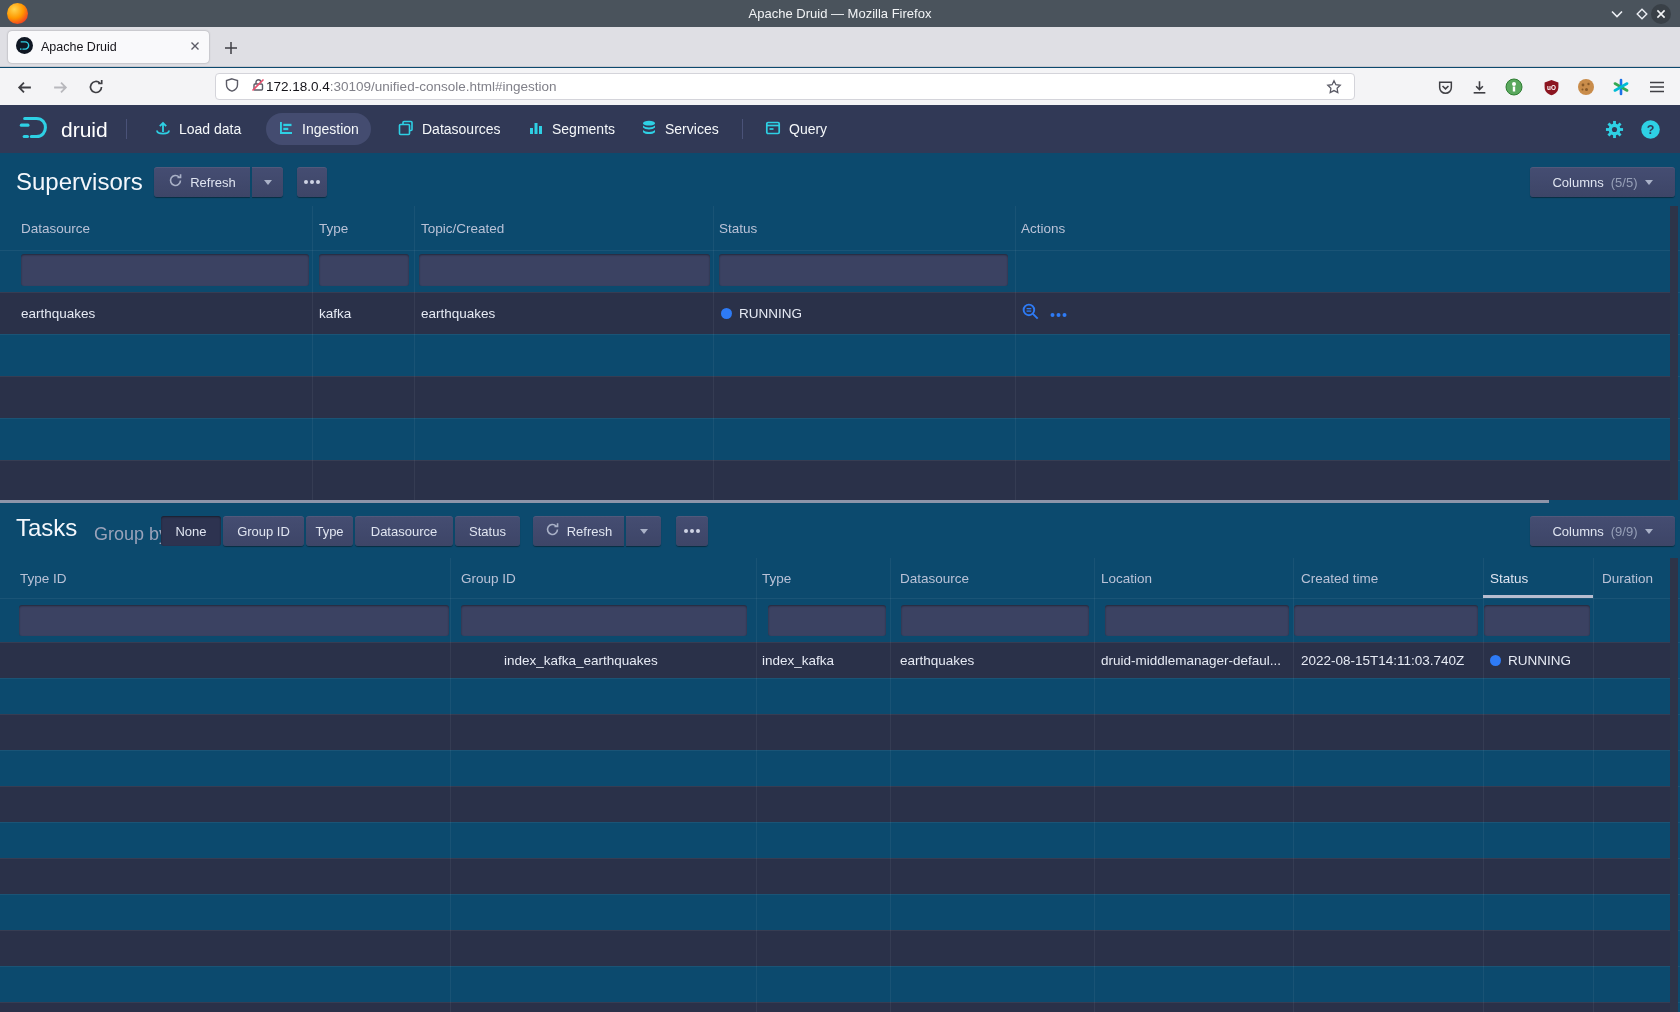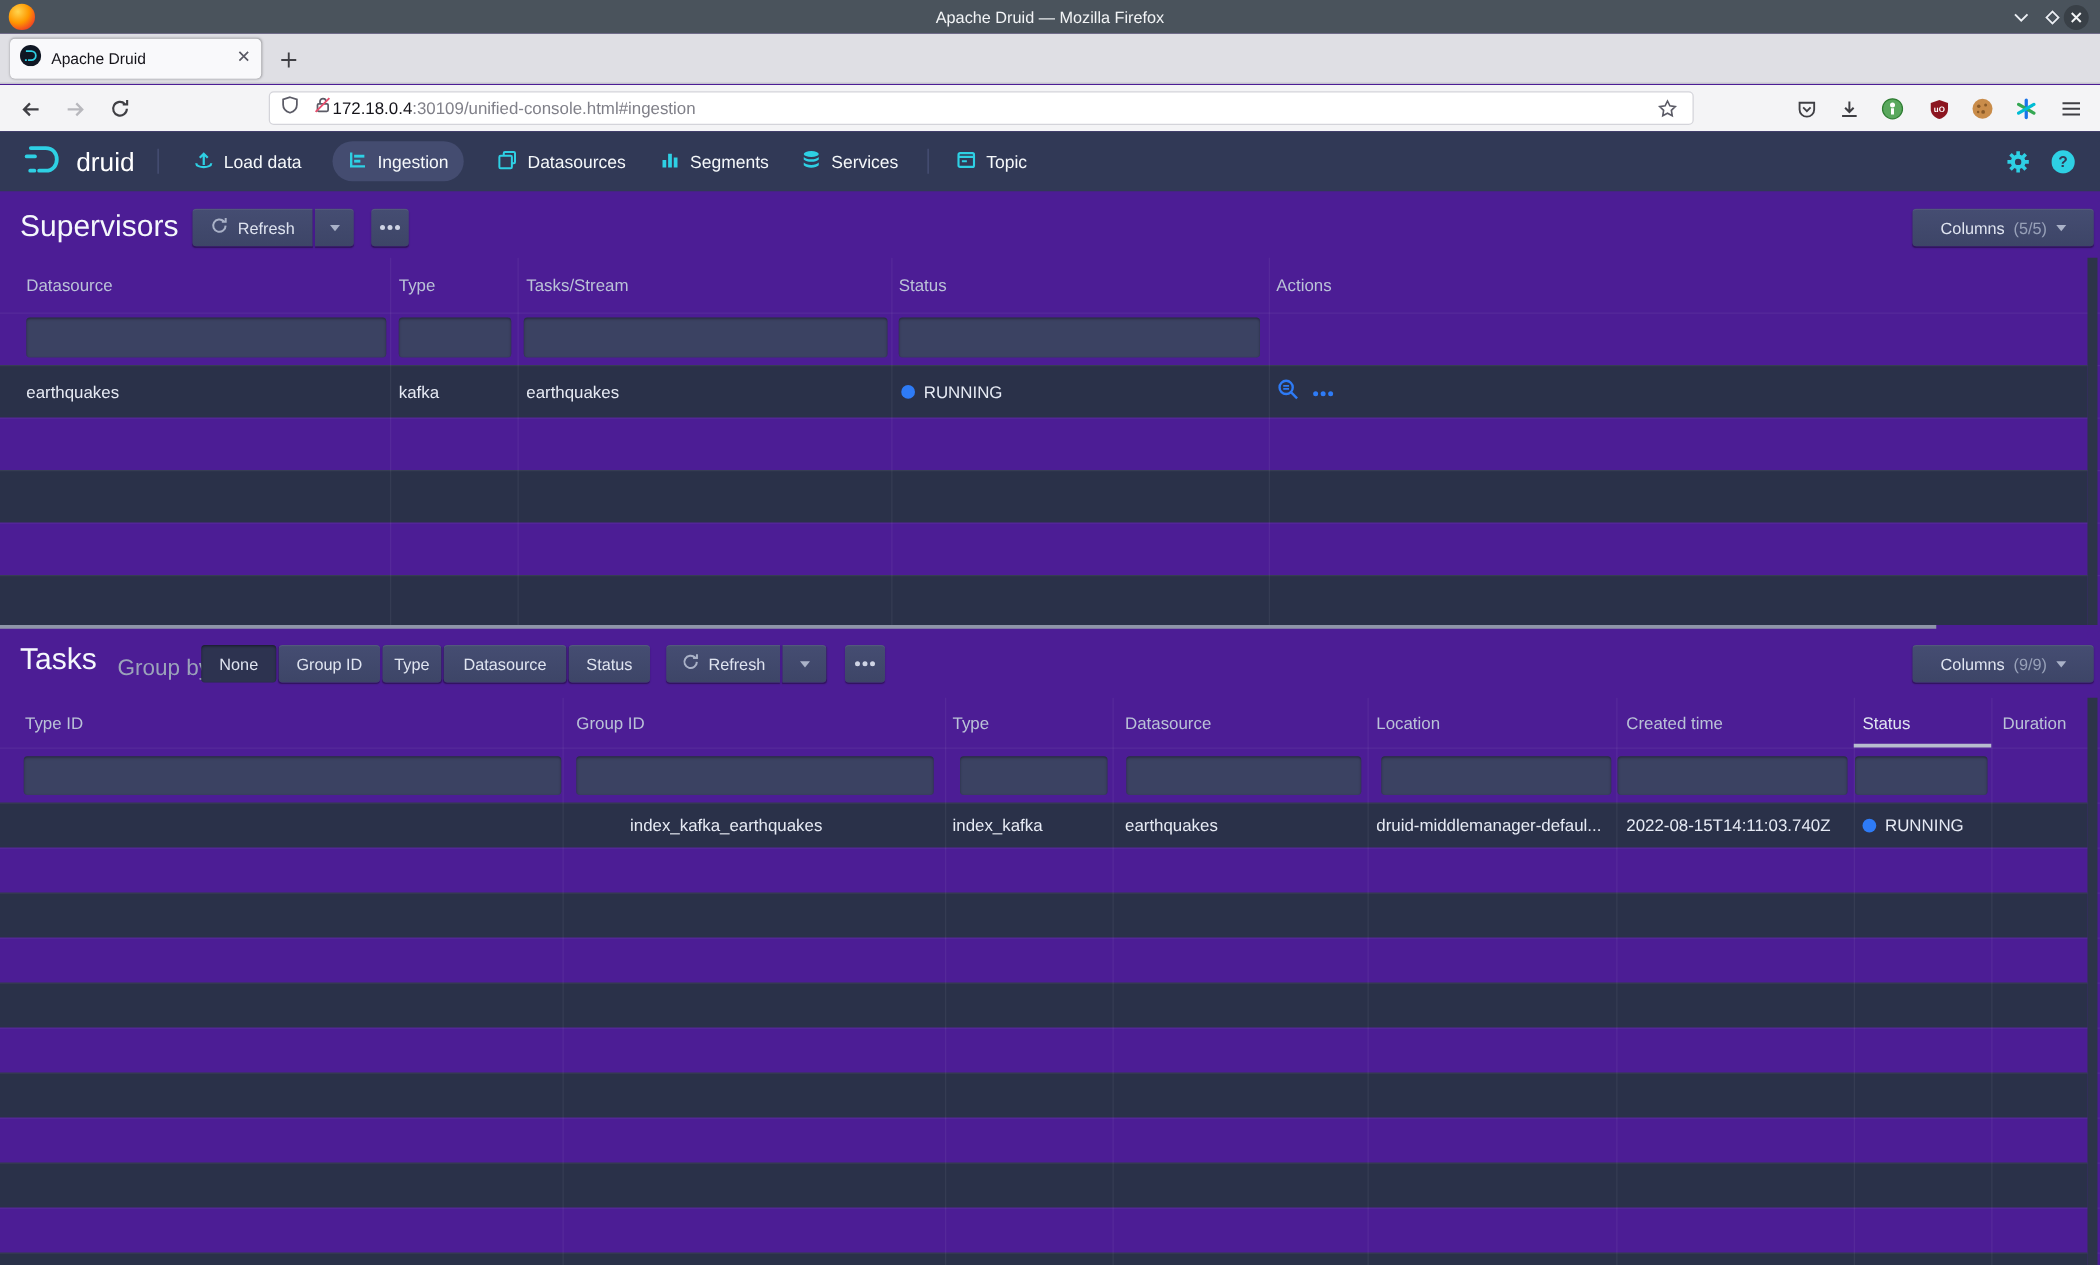--- a/index.html
+++ b/index.html
@@ -1,19 +1,19 @@
 <!DOCTYPE html>
 <html><head>
 <meta charset="utf-8">
 <style>
   * { margin:0; padding:0; box-sizing:border-box; }
   html,body { width:1680px; height:1012px; overflow:hidden; }
   body { font-family:"Liberation Sans", sans-serif; background:#252b3f; }
   .abs { position:absolute; }
-  #screen { position:relative; width:1680px; height:1012px; background:#4c1d95; overflow:hidden;padding-left:26px; }
+  #screen { position:relative; width:1680px; height:1012px; background:#0c4a6e; overflow:hidden;padding-left:26px; }
 
   
   #titlebar { left:0; top:0; width:1680px; height:27px; background:#4a535c; }
   #titlebar .wtitle { position:absolute; left:0; right:0; top:6px; text-align:center; color:#f2f4f6; font-size:13px; }
   .winbtn { position:absolute; top:3px; width:22px; height:22px; display:flex; align-items:center; justify-content:center; }
   #tabbar { left:0; top:27px; width:1680px; height:40px; background:#dfdfe4; border-bottom:1px solid #c8c8cf; }
   #tab { position:absolute; left:8px; top:4px; width:201px; height:32px; background:#f9f9fb; border-radius:4px; box-shadow:0 0 2px rgba(0,0,0,.35); display:flex; align-items:center; padding:0 8px; }
   #tab .tabtitle { font-size:12.5px; color:#15141a; margin-left:8px; flex:1; }
   #toolbar { left:0; top:68px; width:1680px; height:37px; background:#f4f4f6; }
   .navicon { position:absolute; top:7px; width:24px; height:24px; display:flex; align-items:center; justify-content:center; border-radius:3px; }
@@ -227,21 +227,21 @@
     </span>
 
     <span class="vsep" style="left:742px;"></span>
 
     <span class="navitem" style="left:753px;">
       <span><svg width="16" height="16" viewBox="0 0 16 16" fill="none" stroke="#2ed0e4" stroke-width="1.7">
             <rect x="1.8" y="2.5" width="12.4" height="11" rx="1.2"></rect>
             <path d="M1.8 5.5h12.4"></path>
             <path d="M4.5 9h4"></path>
           </svg></span>
-      <span>Topic</span>
+      <span>Query</span>
     </span>
 
     <span class="abs" style="left:1605px; top:15px;"><svg width="19" height="19" viewBox="0 0 20 20">
           <g stroke="#2ed0e4" stroke-width="3">
             <line x1="10" y1="1" x2="10" y2="19"></line>
             <line x1="1" y1="10" x2="19" y2="10"></line>
             <line x1="3.6" y1="3.6" x2="16.4" y2="16.4"></line>
             <line x1="16.4" y1="3.6" x2="3.6" y2="16.4"></line>
           </g>
           <circle cx="10" cy="10" r="6.2" fill="#2ed0e4"></circle>
@@ -291,21 +291,21 @@
     <div class="hline" style="top:212px;"></div>
     <div class="hline" style="top:254px;"></div>
 
     <div class="vdiv" style="left:312px; height:294px;"></div>
     <div class="vdiv" style="left:414px; height:294px;"></div>
     <div class="vdiv" style="left:713px; height:294px;"></div>
     <div class="vdiv" style="left:1015px; height:294px;"></div>
 
     <div class="th" style="left:21px; top:0; height:44px;">Datasource</div>
     <div class="th" style="left:319px; top:0; height:44px;">Type</div>
-    <div class="th" style="left:421px; top:0; height:44px;">Tasks/Stream</div>
+    <div class="th" style="left:421px; top:0; height:44px;">Topic/Created</div>
     <div class="th" style="left:719px; top:0; height:44px;">Status</div>
     <div class="th" style="left:1021px; top:0; height:44px;">Actions</div>
 
     <input class="filter" style="left: 21px; top: 48px; width: 288px;">
     <input class="filter" style="left: 319px; top: 48px; width: 90px;">
     <input class="filter" style="left: 419px; top: 48px; width: 291px;">
     <input class="filter" style="left: 719px; top: 48px; width: 289px;">
 
     <div class="cell" style="left:21px; top:86px; height:42px;">earthquakes</div>
     <div class="cell" style="left:319px; top:86px; height:42px;">kafka</div>

